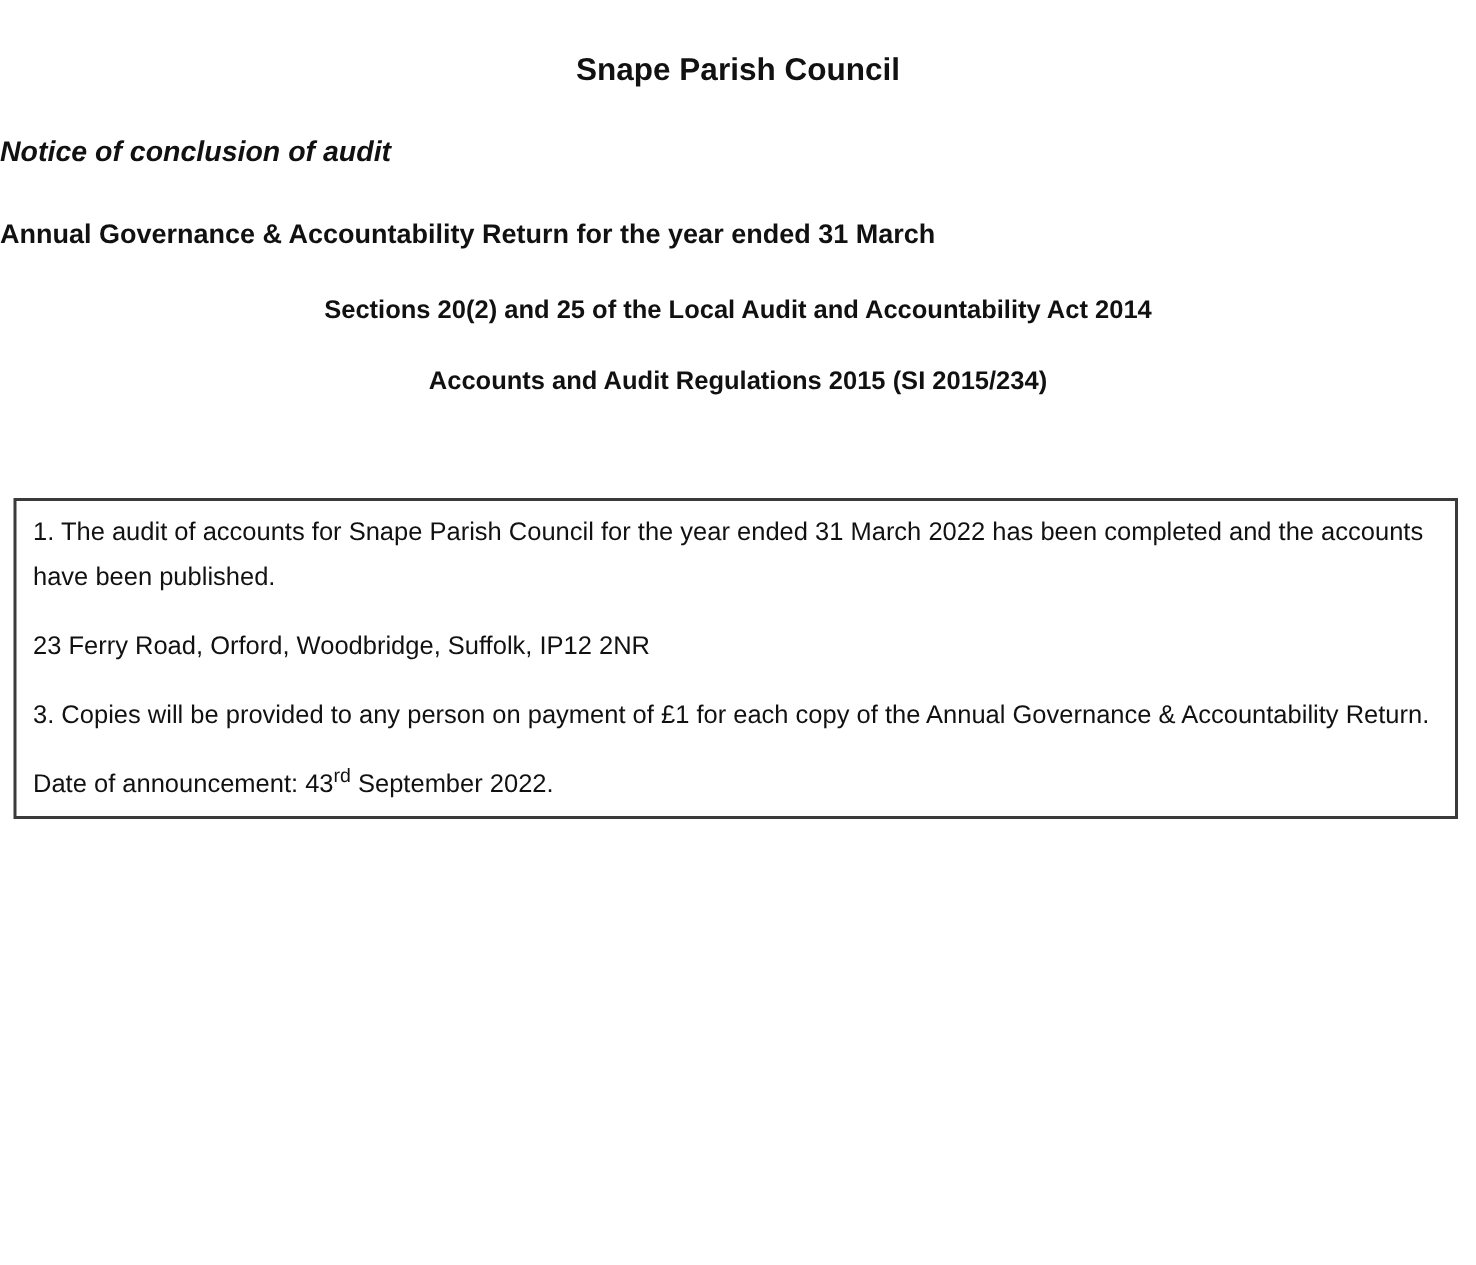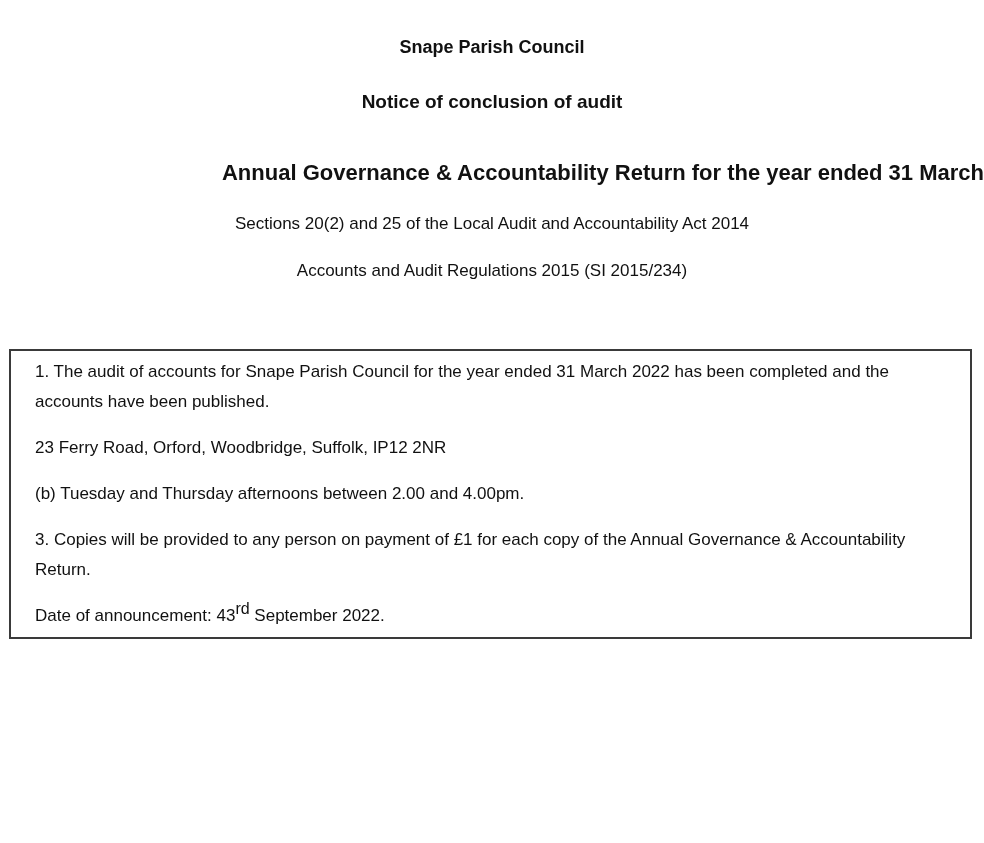--- a/index.html
+++ b/index.html
@@ -12,67 +12,69 @@
     overflow: hidden;
   }
   .doc {
     width: 984px;
     height: 843px;
     position: relative;
   }
   .doc-title {
     margin-top: 34px;
     text-align: center;
-    font-size: 18px;
+    font-size: 21px;
     font-weight: 700;
     line-height: 26px;
   }
   .doc-subtitle {
     margin-top: 29px;
-    text-align: center;
     font-size: 19px;
     font-weight: 700;
     line-height: 26px;
+    font-style: italic;
   }
   .doc-heading {
-    margin-top: 39px;
-    text-align: right;
-    font-size: 22px;
+    margin-top: 22px;
+    text-align: left;
+    font-size: 18px;
     font-weight: 700;
     line-height: 38px;
   }
   .doc-section-line-1 {
     margin-top: 20px;
     text-align: center;
     font-size: 17px;
     line-height: 24px;
+    font-weight: bold;
   }
   .doc-section-line-2 {
     margin-top: 23px;
     text-align: center;
     font-size: 17px;
     line-height: 24px;
+    font-weight: bold;
   }
   .notice-box {
     margin: 66px auto 0 9px;
     width: 963px;
     border: 2px solid #3a3a3a;
-    padding: 6px 11px 6px 24px;
+    padding: 6px 11px 6px 11px;
     background: #ffffff;
   }
   .notice-box p {
     font-size: 17px;
     line-height: 30px;
     margin: 16px 0;
     white-space: pre-wrap;
   }
   .notice-box p:first-child { margin-top: 0; }
   .notice-box p:last-child { margin-bottom: 0; }
   sup {
-    font-size: 16px;
+    font-size: 13px;
     line-height: 0;
     vertical-align: super;
   }
 </style>
 </head>
 <body>
 
 <div class="doc">
 
   <div class="doc-title">Snape Parish Council</div>
@@ -83,18 +85,17 @@
     <div>Annual Governance &amp; Accountability Return for the year ended 31 March</div>
   </div>
 
   <div class="doc-section-line-1">Sections 20(2) and 25 of the Local Audit and Accountability Act 2014</div>
 
   <div class="doc-section-line-2">Accounts and Audit Regulations 2015 (SI 2015/234)</div>
 
   <div class="notice-box">
     <p>1. The audit of accounts for Snape Parish Council for the year ended 31 March 2022 has been completed and the accounts have been published.</p>
     <p>23 Ferry Road, Orford, Woodbridge, Suffolk, IP12 2NR</p>
-    <p>(b) Tuesday and Thursday afternoons between 2.00 and 4.00pm.</p>
     <p>3. Copies will be provided to any person on payment of £1 for each copy of the Annual Governance &amp; Accountability Return.</p>
     <p><span>Date of announcement: 43</span><sup>rd</sup><span> September 2022.</span></p>
   </div>
 
 </div>
 
 </body></html>

